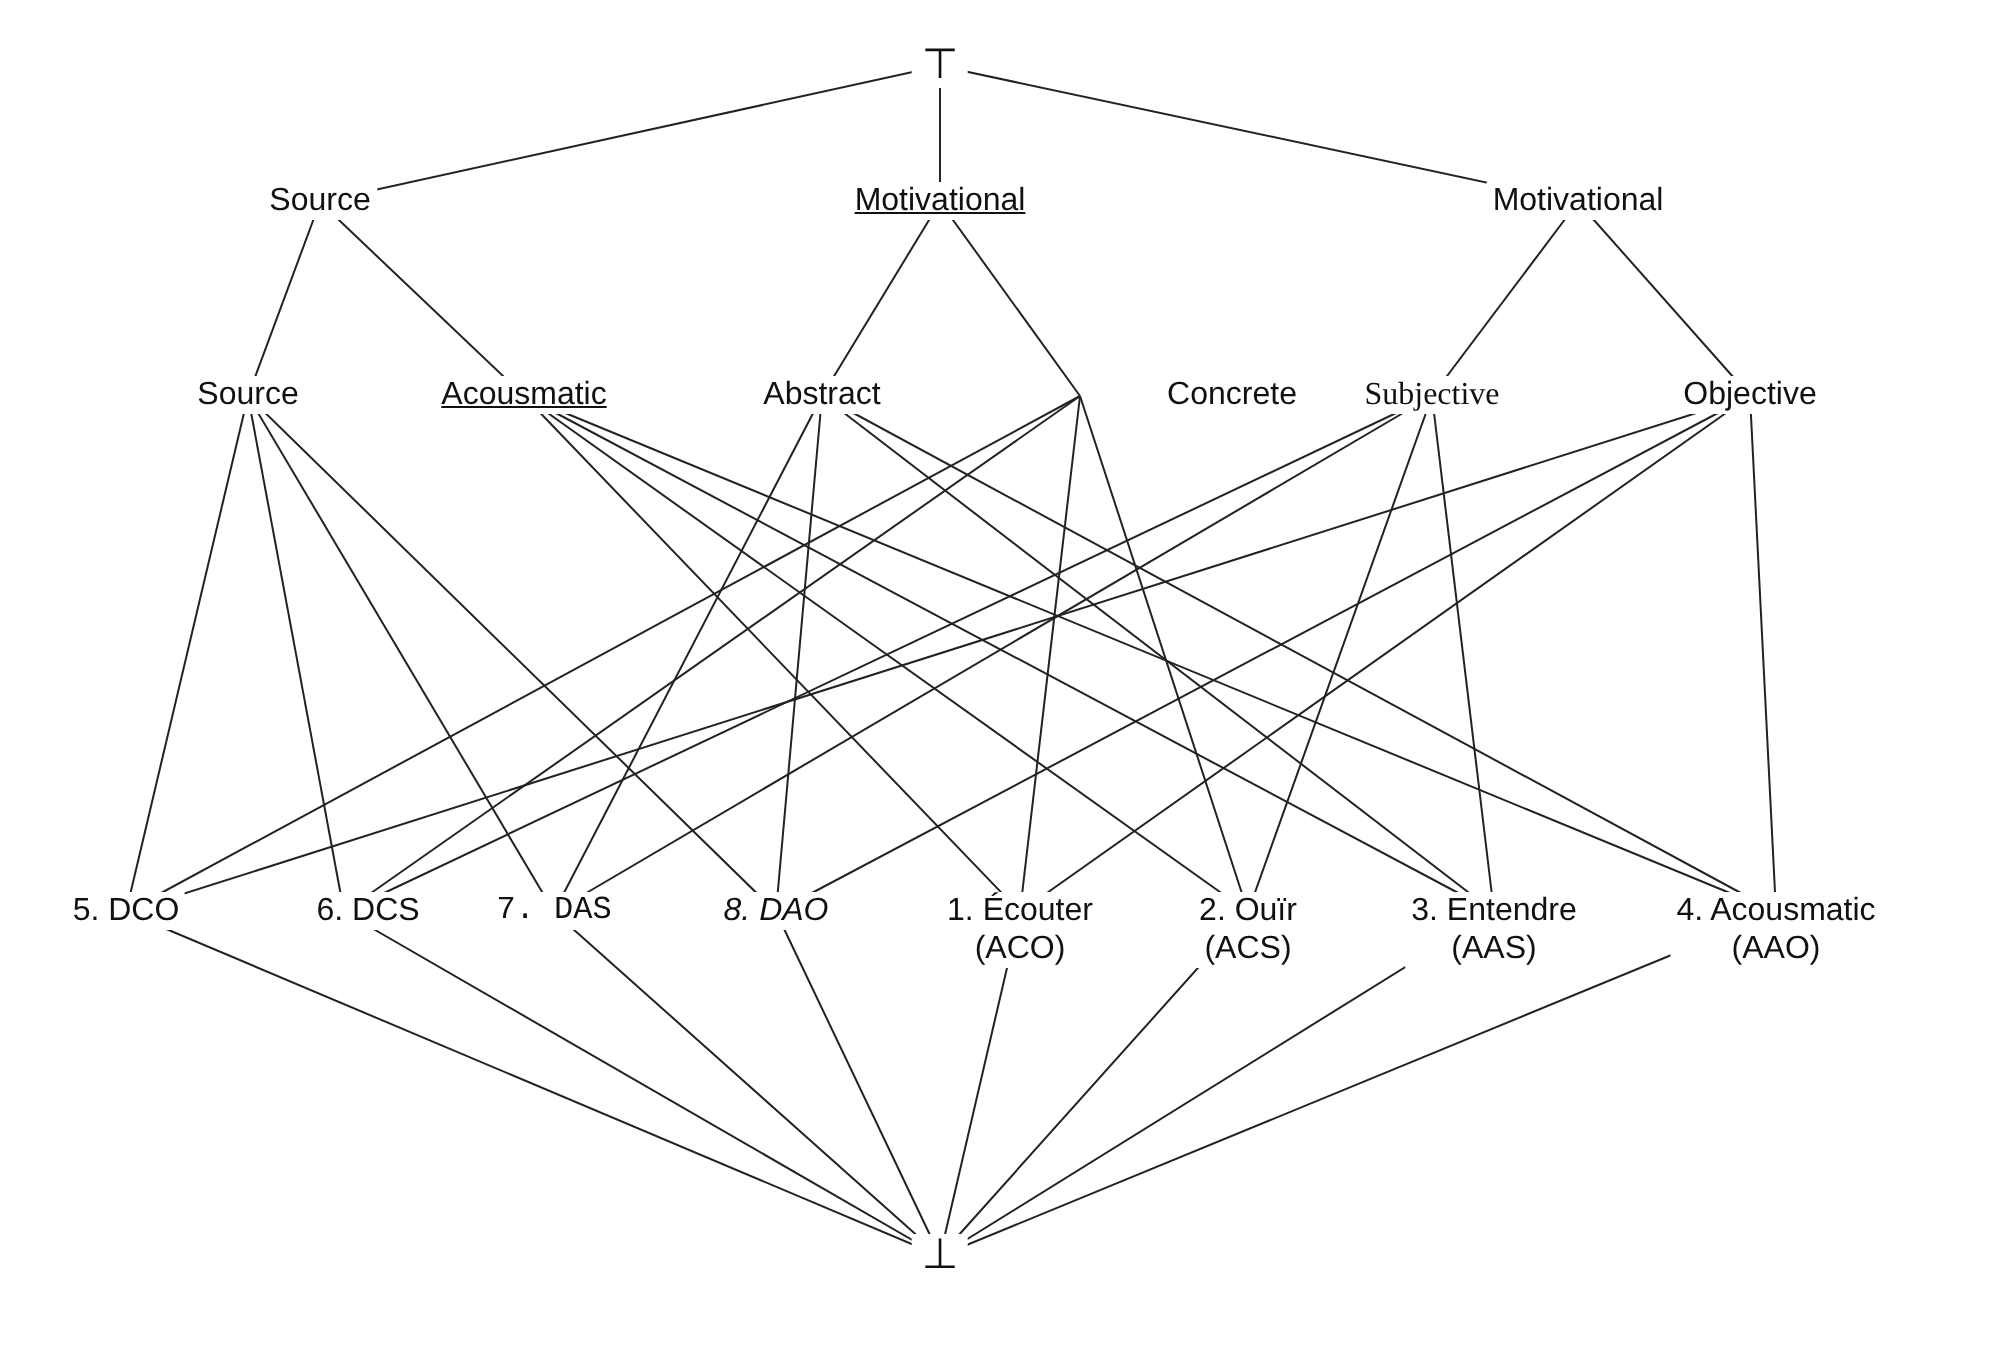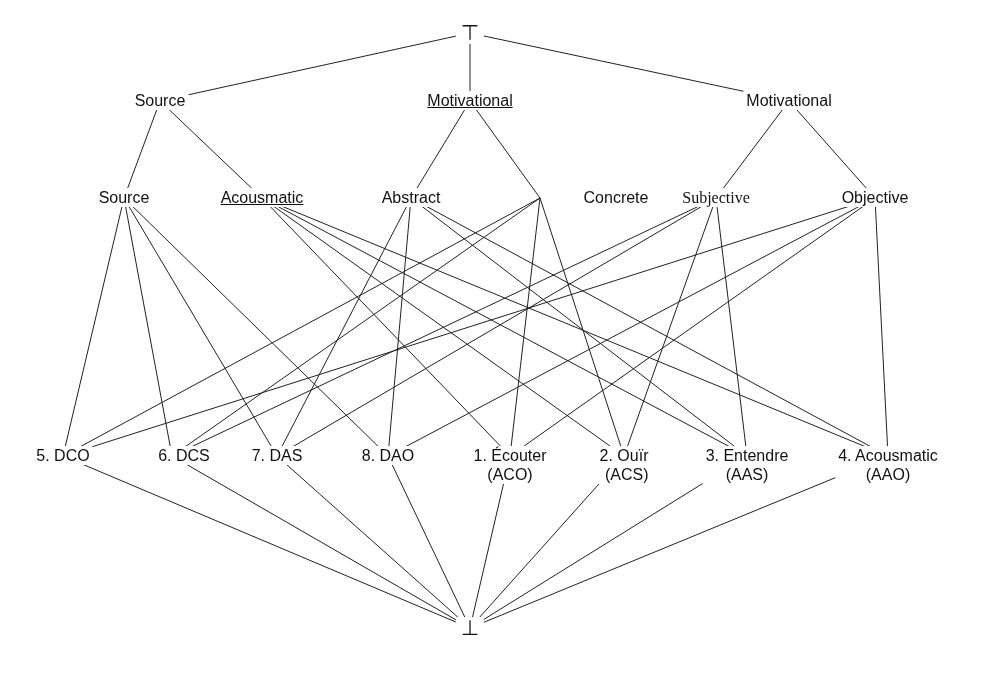--- a/index.html
+++ b/index.html
@@ -124,31 +124,31 @@
       </div>
       <div class="node" style="left: 875px; top: 198px; text-align: right;">
         <span class="line"><span>Objective</span></span>
       </div>
       <div class="node" style="left: 63px; top: 456px;">
         <span class="line"><span>5. </span><span>DCO</span></span>
       </div>
       <div class="node" style="left: 172px; top: 456px; margin-left: 12px;">
         <span class="line"><span>6. </span><span>DCS</span></span>
       </div>
-      <div class="node" style="left: 277px; top: 456px;">
+      <div class="node" style="left: 277px; top: 456px; font-family: Liberation Mono, monospace;">
         <span class="line"><span>7. </span><span>DAS</span></span>
       </div>
-      <div class="node" style="left: 388px; top: 456px;">
+      <div class="node" style="left: 388px; top: 456px; font-style: italic;">
         <span class="line"><span>8. </span><span>DAO</span></span>
       </div>
       <div class="node" style="left: 510px; top: 456px;">
         <span class="line"><span>1. </span><span class="it">Écouter</span></span>
         <span class="line">(ACO)</span>
       </div>
-      <div class="node" style="left: 624px; top: 456px; text-align: right;">
+      <div class="node" style="left: 624px; top: 456px;">
         <span class="line"><span>2. </span><span class="it">Ouïr</span></span>
         <span class="line">(ACS)</span>
       </div>
       <div class="node" style="left: 747px; top: 456px;">
         <span class="line"><span>3. </span><span class="it">Entendre</span></span>
         <span class="line">(AAS)</span>
       </div>
       <div class="node" style="left: 888px; top: 456px;">
         <span class="line"><span>4. </span><span class="it">Acousmatic</span></span>
         <span class="line">(AAO)</span>

